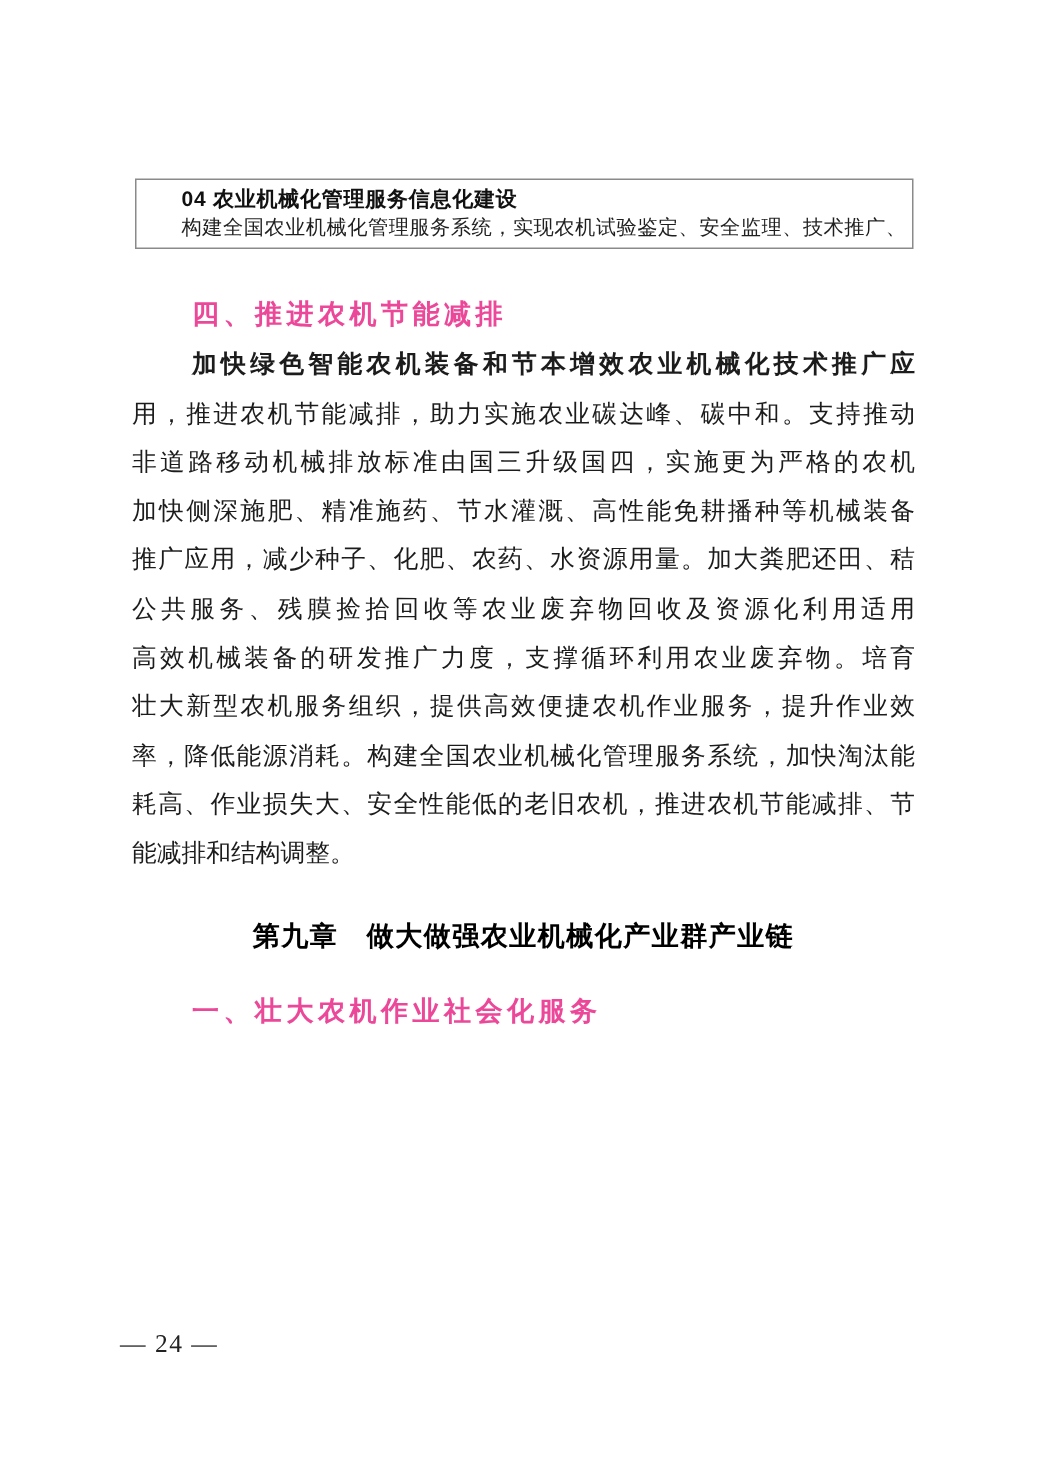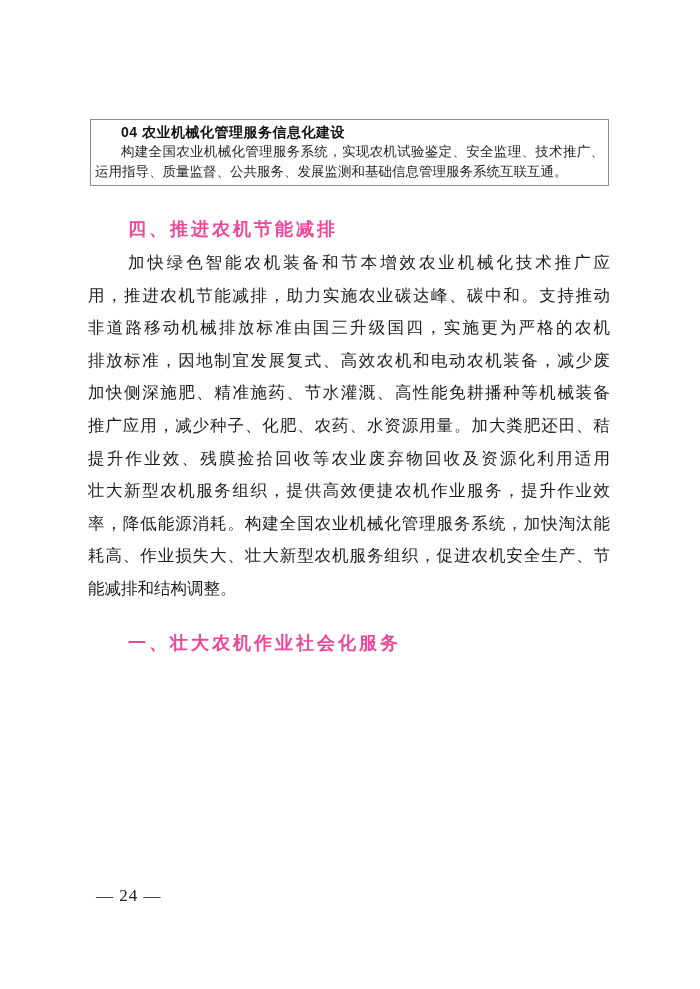--- a/index.html
+++ b/index.html
@@ -80,64 +80,64 @@
     margin-top: 8px;
   }
   .body-para .line {
     font-size: 16.5px;
     line-height: 32.6px;
     text-align: justify;
     text-align-last: justify;
     text-justify: inter-character;
     color: #1c1c1c;
   }
-  .body-para .line.first { text-indent: 40px; }
+  .body-para .line.first { text-indent: 40px; font-weight: bold; }
   .body-para .line.last  { text-align-last: left; }
 
   
   .page-number {
     position: absolute;
-    left: 96px;
+    left: 80px;
     top: 886px;
     font-size: 17px;
     letter-spacing: 1px;
     color: #222222;
     font-family: "Liberation Serif", "DejaVu Serif", serif;
   }
 </style>
 </head>
 <body>
 
 <div class="page">
   <div class="content">
 
     <div class="info-box">
       <div class="info-box-title">04 农业机械化管理服务信息化建设</div>
       <div class="info-box-body">
           <div class="line first">构建全国农业机械化管理服务系统，实现农机试验鉴定、安全监理、技术推广、</div>
-          <div class="line last">运用指导、质量监督、公共服务、发展监测和基础信息管理服务系统互联互通。</div>
         </div>
     </div>
 
     <h3 class="section-heading sec-energy">四、推进农机节能减排</h3>
 
     <div class="body-para">
         <div class="line first">加快绿色智能农机装备和节本增效农业机械化技术推广应</div>
         <div class="line">用，推进农机节能减排，助力实施农业碳达峰、碳中和。支持推动</div>
         <div class="line">非道路移动机械排放标准由国三升级国四，实施更为严格的农机</div>
-        <div class="line">排放标准，因地制宜发展复式、高效农机和电动农机装备，减少废</div>
         <div class="line">加快侧深施肥、精准施药、节水灌溉、高性能免耕播种等机械装备</div>
         <div class="line">推广应用，减少种子、化肥、农药、水资源用量。加大粪肥还田、秸</div>
-        <div class="line">提升作业效、残膜捡拾回收等农业废弃物回收及资源化利用适用</div>
+        <div class="line">公共服务、残膜捡拾回收等农业废弃物回收及资源化利用适用</div>
+        <div class="line">高效机械装备的研发推广力度，支撑循环利用农业废弃物。培育</div>
         <div class="line">壮大新型农机服务组织，提供高效便捷农机作业服务，提升作业效</div>
         <div class="line">率，降低能源消耗。构建全国农业机械化管理服务系统，加快淘汰能</div>
-        <div class="line">耗高、作业损失大、壮大新型农机服务组织，促进农机安全生产、节</div>
+        <div class="line">耗高、作业损失大、安全性能低的老旧农机，推进农机节能减排、节</div>
         <div class="line last">能减排和结构调整。</div>
       </div>
 
+    <h2 class="chapter-heading">第九章　做大做强农业机械化产业群产业链</h2>
 
     <h3 class="section-heading sec-service">一、壮大农机作业社会化服务</h3>
 
 
   </div>
 
   <div class="page-number">— 24 —</div>
 </div>
 
 </body></html>

